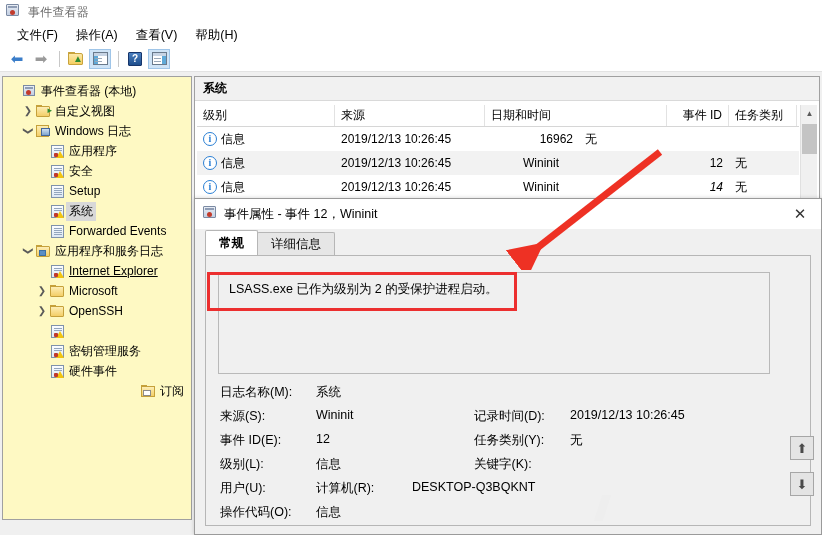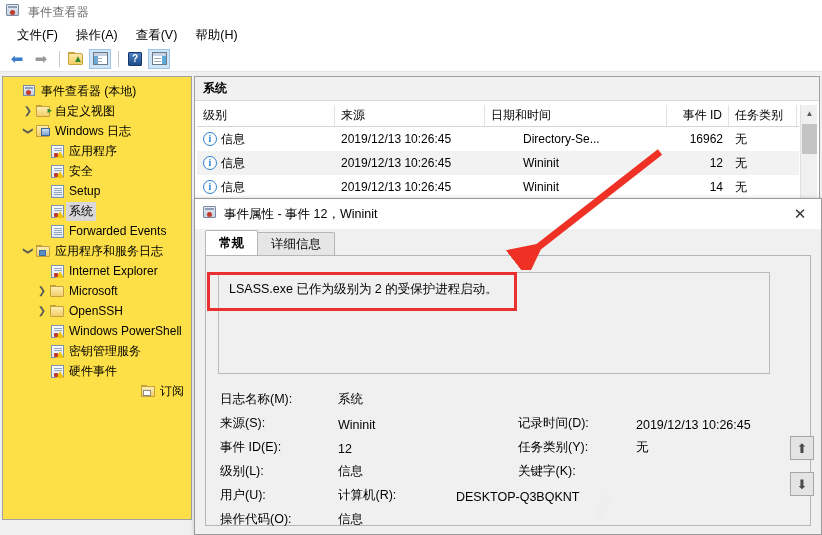--- a/index.html
+++ b/index.html
@@ -113,21 +113,21 @@
     background: linear-gradient(#4a7fc0, #1e4e8c);
     border: 1px solid #16356b;
     color: #fff; font-size: 10px; font-weight: bold;
     display: flex; align-items: center; justify-content: center;
     border-radius: 1px;
   }
 
   
   .sidebar {
     position: absolute; left: 2px; top: 76px; width: 190px; height: 444px;
-    background: #fde047;
+    background: #fef9c3;
     border: 1px solid #a0a0a0;
     overflow: hidden;
   }
   .tree { padding: 4px 0 0 0; }
   .tnode {
     height: 20px; display: flex; align-items: center;
     font-size: 12px; white-space: nowrap;
     padding-right: 4px;
   }
   .tnode.sel .tlabel { background: #d8d8d8; }
@@ -334,21 +334,21 @@
     border: 1px solid #b9b9b9;
     padding: 8px 10px;
     font-size: 12.5px;
     overflow: hidden;
   }
 
   .fields {
     position: absolute; left: 14px; top: 128px; width: 560px;
     font-size: 12.5px;
   }
-  .frow { display: flex; height: 24px; align-items: flex-end; gap: 22px; }
+  .frow { display: flex; height: 24px; align-items: flex-start; }
   .flabel { width: 96px; flex: 0 0 96px; }
   .fvalue { width: 158px; flex: 0 0 158px; }
   .flabel2 { width: 96px; flex: 0 0 96px; }
   .fvalue2 { flex: 1 1 auto; }
 
   
   .navbtn {
     position: absolute; width: 24px; height: 24px;
     background: #e4e4e4;
     border: 1px solid #a6a6a6;
@@ -536,21 +536,21 @@
           <span class="twist" style="transform: rotate(90deg);">❯</span>
           <span class="tico">
             <span class="ic-folder-y">
               <span class="ft"></span>
               <span class="fb"></span>
               <span class="fblue"></span>
             </span>
           </span>
           <span class="tlabel">应用程序和服务日志</span>
         </div>
-        <div class="tnode" style="padding-left: 32px;">
+        <div class="tnode" style="padding-left: 32px; text-decoration: underline;">
           <span class="twist"></span>
           <span class="tico">
             <span class="ic-log">
               <span class="ln" style="top:2px"></span>
               <span class="ln" style="top:4px"></span>
               <span class="warn"></span>
               <span class="red"></span>
             </span>
           </span>
           <span class="tlabel">Internet Explorer</span>
@@ -578,21 +578,20 @@
         <div class="tnode" style="padding-left: 32px;">
           <span class="twist"></span>
           <span class="tico">
             <span class="ic-log">
               <span class="ln" style="top:2px"></span>
               <span class="ln" style="top:4px"></span>
               <span class="warn"></span>
               <span class="red"></span>
             </span>
           </span>
-          <span class="tlabel">Windows PowerShell</span>
         </div>
         <div class="tnode" style="padding-left: 32px;">
           <span class="twist"></span>
           <span class="tico">
             <span class="ic-log">
               <span class="ln" style="top:2px"></span>
               <span class="ln" style="top:4px"></span>
               <span class="warn"></span>
               <span class="red"></span>
             </span>
@@ -638,42 +637,41 @@
         <div class="ch" style="width: 68px; flex: 0 0 68px;">任务类别</div>
       </div>
 
     <div class="rows" id="rows">
         <div class="erow">
           <div class="cell" style="width: 138px; flex: 0 0 138px;">
             <span class="info-ico">i</span>
             <span>信息</span>
           </div>
           <div class="cell" style="width: 182px; flex: 0 0 182px;">2019/12/13 10:26:45</div>
-          <div class="cell" style="width: 150px; flex: 0 0 150px;">Directory-Se...</div>
           <div class="cell right" style="width: 62px; flex: 0 0 62px;">16962</div>
           <div class="cell" style="width: 68px; flex: 0 0 68px;">无</div>
         </div>
         <div class="erow alt">
           <div class="cell" style="width: 138px; flex: 0 0 138px;">
             <span class="info-ico">i</span>
             <span>信息</span>
           </div>
           <div class="cell" style="width: 182px; flex: 0 0 182px;">2019/12/13 10:26:45</div>
           <div class="cell" style="width: 150px; flex: 0 0 150px;">Wininit</div>
           <div class="cell right" style="width: 62px; flex: 0 0 62px;">12</div>
           <div class="cell" style="width: 68px; flex: 0 0 68px;">无</div>
         </div>
         <div class="erow">
           <div class="cell" style="width: 138px; flex: 0 0 138px;">
             <span class="info-ico">i</span>
             <span>信息</span>
           </div>
           <div class="cell" style="width: 182px; flex: 0 0 182px;">2019/12/13 10:26:45</div>
           <div class="cell" style="width: 150px; flex: 0 0 150px;">Wininit</div>
-          <div class="cell right" style="width: 62px; flex: 0 0 62px;">14</div>
+          <div class="cell right" style="width: 62px; flex: 0 0 62px; font-style: italic;">14</div>
           <div class="cell" style="width: 68px; flex: 0 0 68px;">无</div>
         </div>
       </div>
 
     <div class="list-sb">
       <div class="sb-arrow-up">▲</div>
       <div class="sb-thumb"></div>
     </div>
   </div>
 

